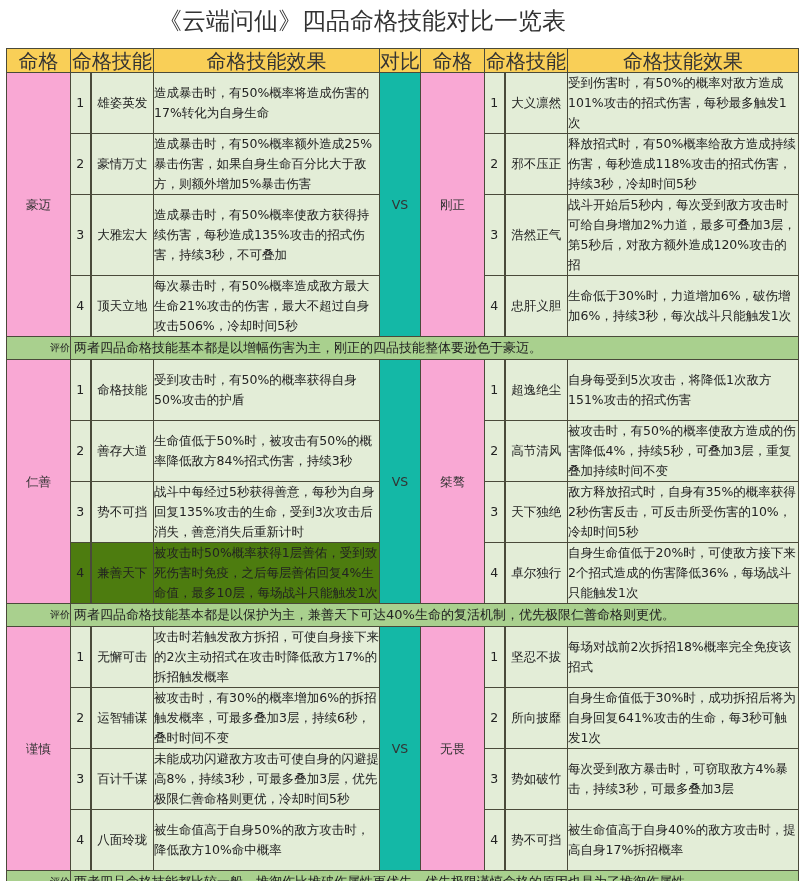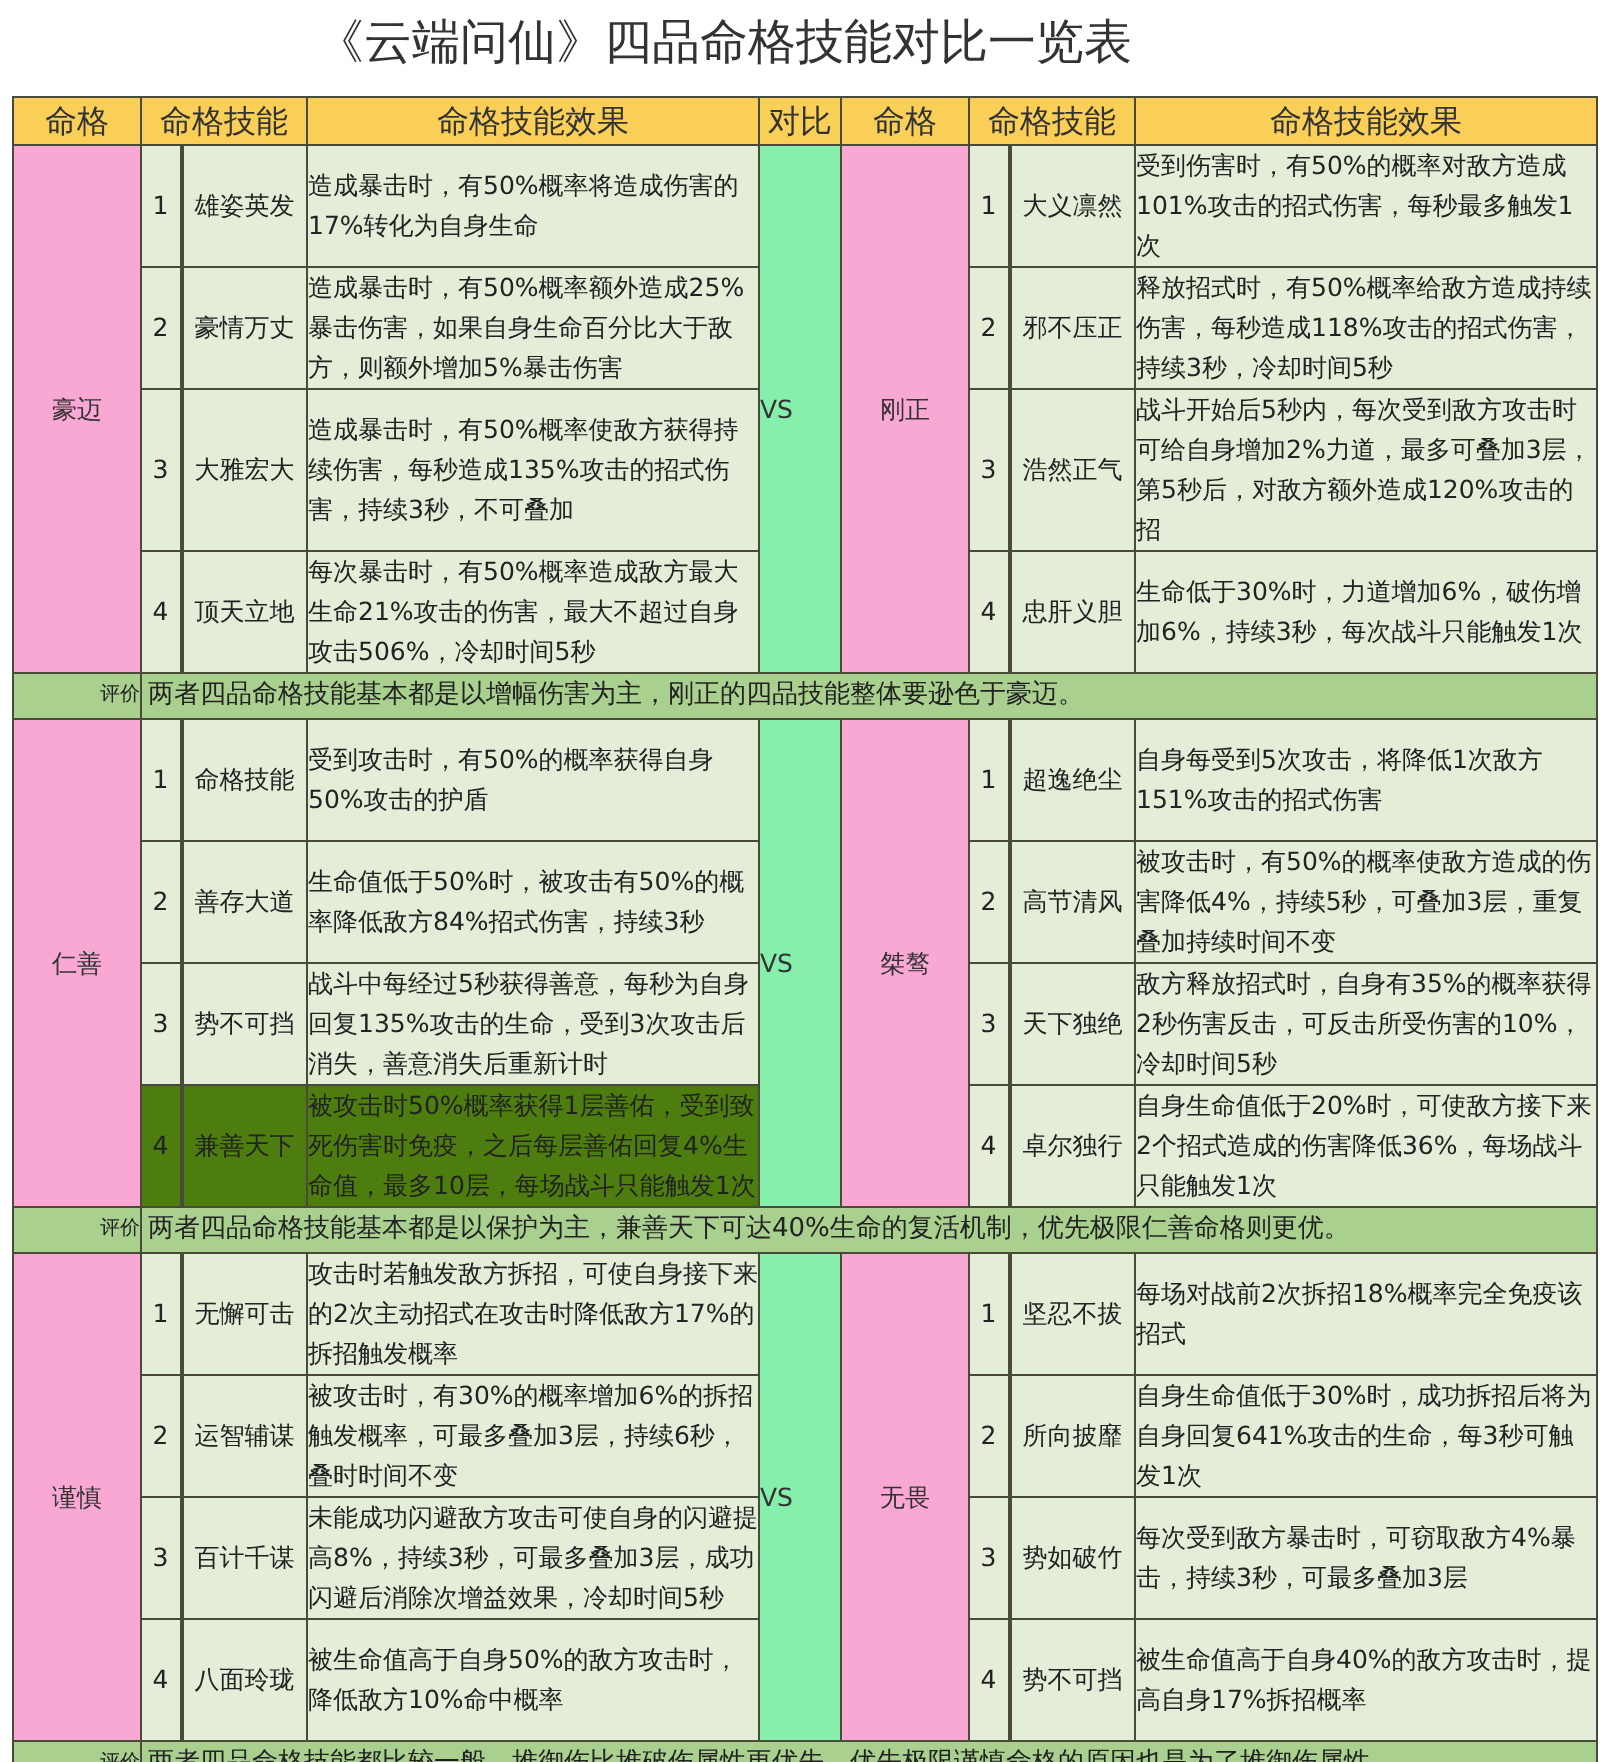--- a/index.html
+++ b/index.html
@@ -5,23 +5,23 @@
   html, body { margin: 0; padding: 0; background: #ffffff; }
   body { width: 800px; height: 881px; position: relative; overflow: hidden;
          font-family: "DejaVu Sans", "Liberation Sans", sans-serif; color: #222; }
   .title { position: absolute; left: 0; top: 6px; width: 724px; text-align: center;
            font-family: "DejaVu Serif", "Liberation Serif", serif; font-size: 24px;
            color: #333; letter-spacing: 0px; line-height: 30px; }
   table.grid { position: absolute; left: 6px; top: 48px; width: 792px;
                border-collapse: collapse; table-layout: fixed; }
   table.grid td { border: 1px solid #4a4a3a; padding: 0; font-size: 12.5px; line-height: 20px;
                   vertical-align: middle; }
-  tr.head td { background: #f9cf57; text-align: center; font-size: 16px; height: 23px; color: #333; }
+  tr.head td { background: #f9cf57; text-align: center; font-size: 20px; height: 23px; color: #333; }
   td.cat { background: #f9a8d4; text-align: center; font-size: 14px; color: #333; }
-  td.vs { background: #86efac; text-align: left; font-size: 14px; color: #333; }
+  td.vs { background: #14b8a6; text-align: center; font-size: 14px; color: #333; }
   td.num { background: #e3edd7; text-align: center; font-size: 14px; }
   td.skill { background: #e3edd7; text-align: center; font-size: 13.5px; margin-left: 15px; }
   td.eff { background: #e3edd7; text-align: left; padding-left: 3px; padding-right: 2px;
            font-size: 12.5px; line-height: 20px; }
   tr.hl td.num, tr.hl td.skill, tr.hl td.eff.left { background: #4d7c0f; }
   tr.eval td { background: #a9d08e; height: 22px; font-size: 13px; }
   tr.eval td.elabel { text-align: right; font-size: 10px; }
   tr.eval td.etext { text-align: left; padding-left: 3px; }
   .numcell { border-right: 2px solid #4a4a3a !important; }
 </style>
@@ -148,21 +148,21 @@
       <td class="num numcell">2</td>
       <td class="skill">运智辅谋</td>
       <td class="eff">被攻击时，有30%的概率增加6%的拆招触发概率，可最多叠加3层，持续6秒，叠时时间不变</td>
       <td class="num numcell">2</td>
       <td class="skill">所向披靡</td>
       <td class="eff">自身生命值低于30%时，成功拆招后将为自身回复641%攻击的生命，每3秒可触发1次</td>
     </tr>
     <tr style="height:61px">
       <td class="num numcell">3</td>
       <td class="skill">百计千谋</td>
-      <td class="eff">未能成功闪避敌方攻击可使自身的闪避提高8%，持续3秒，可最多叠加3层，成功闪避后消除次增益效果，冷却时间5秒</td>
+      <td class="eff">未能成功闪避敌方攻击可使自身的闪避提高8%，持续3秒，可最多叠加3层，优先极限仁善命格则更优，冷却时间5秒</td>
       <td class="num numcell">3</td>
       <td class="skill">势如破竹</td>
       <td class="eff">每次受到敌方暴击时，可窃取敌方4%暴击，持续3秒，可最多叠加3层</td>
     </tr>
     <tr style="height:61px">
       <td class="num numcell">4</td>
       <td class="skill">八面玲珑</td>
       <td class="eff">被生命值高于自身50%的敌方攻击时，降低敌方10%命中概率</td>
       <td class="num numcell">4</td>
       <td class="skill">势不可挡</td>

